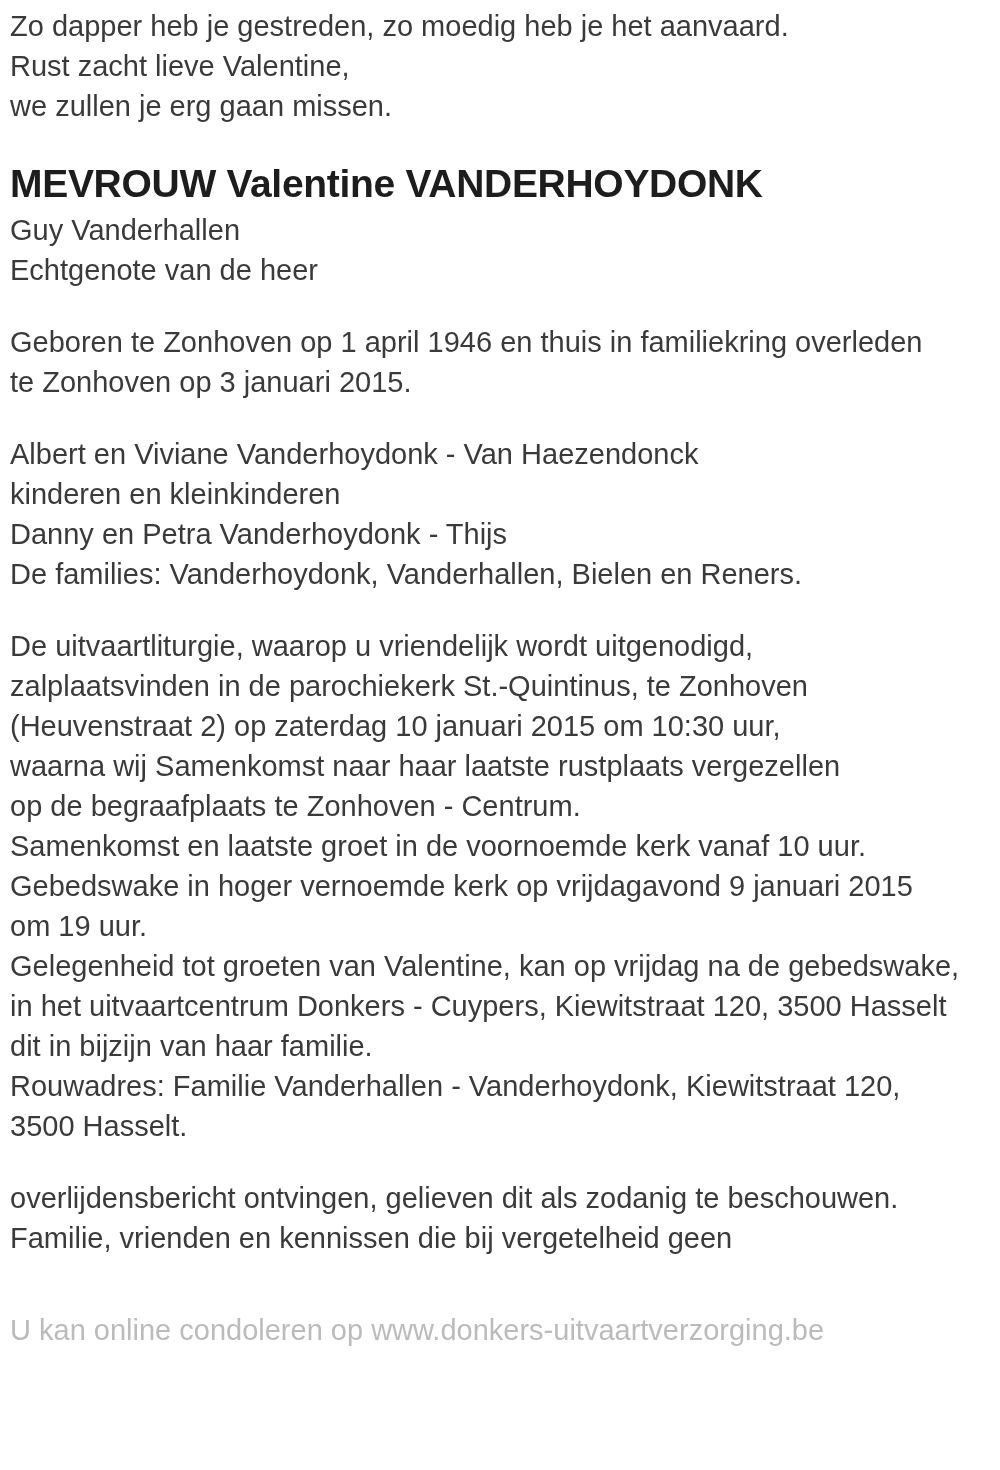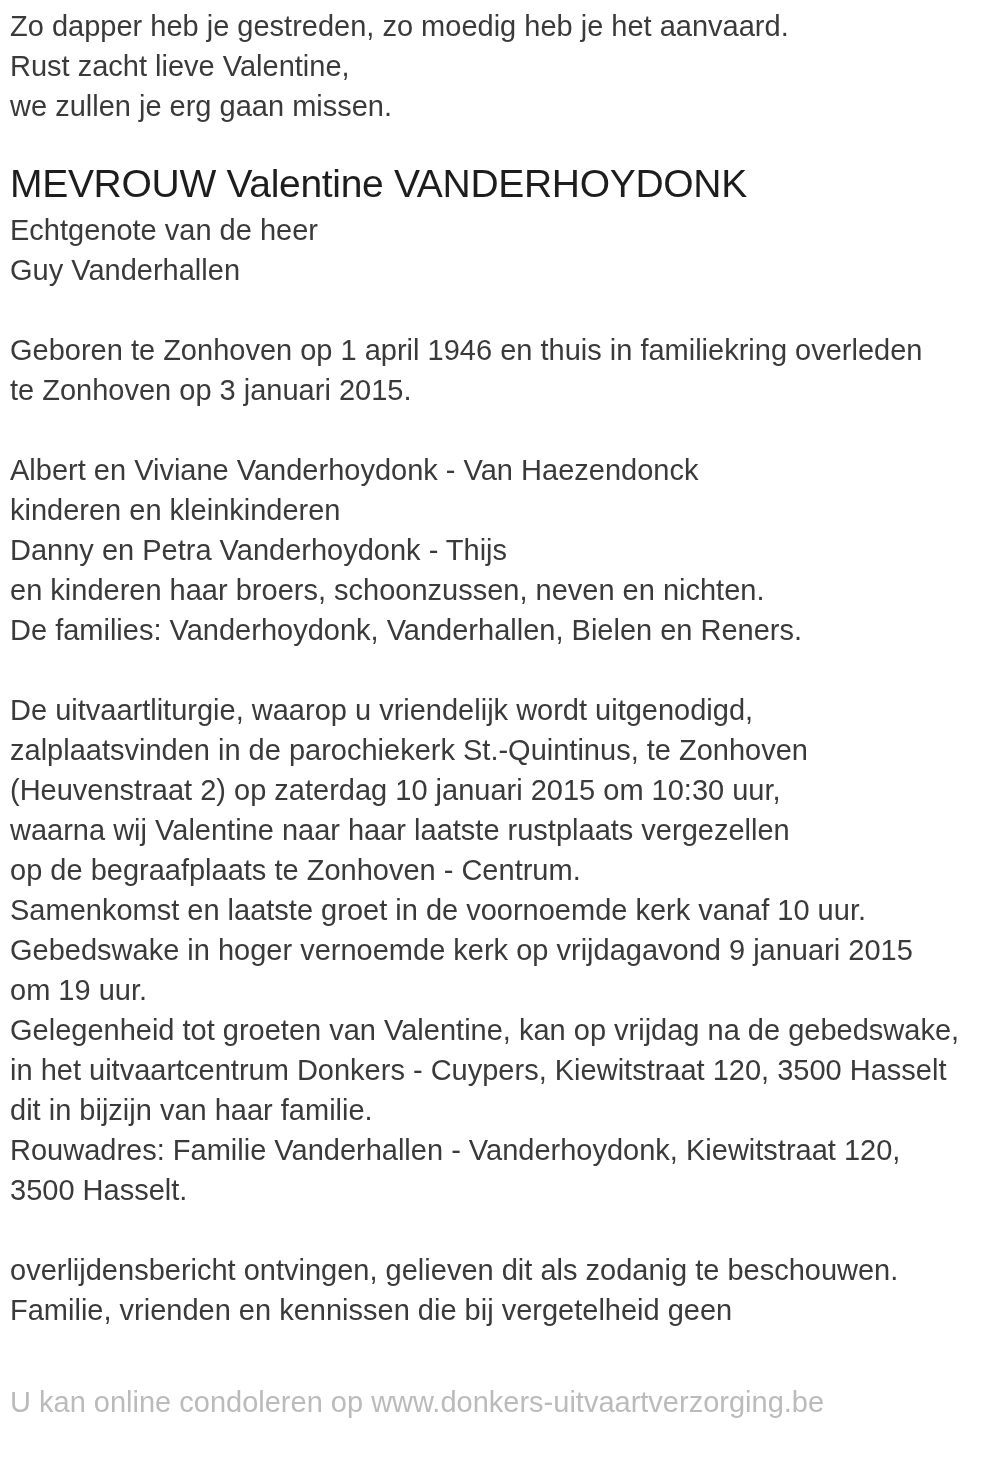--- a/index.html
+++ b/index.html
@@ -25,27 +25,27 @@
     font-size: 29px;
     line-height: 40px;
     color: var(--body-text);
     font-weight: 400;
     border-radius: 21px;
   }
   .line {
     white-space: nowrap;
   }
   .section.gap {
-    margin-top: 40px;
+    margin-top: 32px;
   }
   .heading {
     margin: 32px 0 0 0;
     font-size: 39px;
     line-height: 52px;
-    font-weight: 400;
+    font-weight: 700;
     color: var(--heading-text);
     letter-spacing: -0.3px;
     white-space: nowrap;
   }
   .relation {
     margin-top: 0;
   }
   .footer {
     margin-top: 52px;
     color: var(--footer-text);
@@ -59,42 +59,41 @@
 
   <div class="section">
       <div class="line">Zo dapper heb je gestreden, zo moedig heb je het aanvaard.</div>
       <div class="line">Rust zacht lieve Valentine,</div>
       <div class="line">we zullen je erg gaan missen.</div>
     </div>
 
   <h1 class="heading">MEVROUW Valentine VANDERHOYDONK</h1>
 
   <div class="section relation">
+      <div class="line">Guy Vanderhallen</div>
       <div class="line">Echtgenote van de heer</div>
-      <div class="line">Guy Vanderhallen</div>
     </div>
 
   <div class="section gap">
       <div class="line">Geboren te Zonhoven op 1 april 1946 en thuis in familiekring overleden</div>
       <div class="line">te Zonhoven op 3 januari 2015.</div>
     </div>
 
   <div class="section gap">
       <div class="line">Albert en Viviane Vanderhoydonk - Van Haezendonck</div>
       <div class="line">kinderen en kleinkinderen</div>
       <div class="line">Danny en Petra Vanderhoydonk - Thijs</div>
-      <div class="line">en kinderen haar broers, schoonzussen, neven en nichten.</div>
       <div class="line">De families: Vanderhoydonk, Vanderhallen, Bielen en Reners.</div>
     </div>
 
   <div class="section gap">
       <div class="line">De uitvaartliturgie, waarop u vriendelijk wordt uitgenodigd,</div>
       <div class="line">zalplaatsvinden in de parochiekerk St.-Quintinus, te Zonhoven</div>
       <div class="line">(Heuvenstraat 2) op zaterdag 10 januari 2015 om 10:30 uur,</div>
-      <div class="line">waarna wij Valentine naar haar laatste rustplaats vergezellen</div>
+      <div class="line">waarna wij Samenkomst naar haar laatste rustplaats vergezellen</div>
       <div class="line">op de begraafplaats te Zonhoven - Centrum.</div>
       <div class="line">Samenkomst en laatste groet in de voornoemde kerk vanaf 10 uur.</div>
       <div class="line">Gebedswake in hoger vernoemde kerk op vrijdagavond 9 januari 2015</div>
       <div class="line">om 19 uur.</div>
       <div class="line">Gelegenheid tot groeten van Valentine, kan op vrijdag na de gebedswake,</div>
       <div class="line">in het uitvaartcentrum Donkers - Cuypers, Kiewitstraat 120, 3500 Hasselt</div>
       <div class="line">dit in bijzijn van haar familie.</div>
       <div class="line">Rouwadres: Familie Vanderhallen - Vanderhoydonk, Kiewitstraat 120,</div>
       <div class="line">3500 Hasselt.</div>
     </div>

